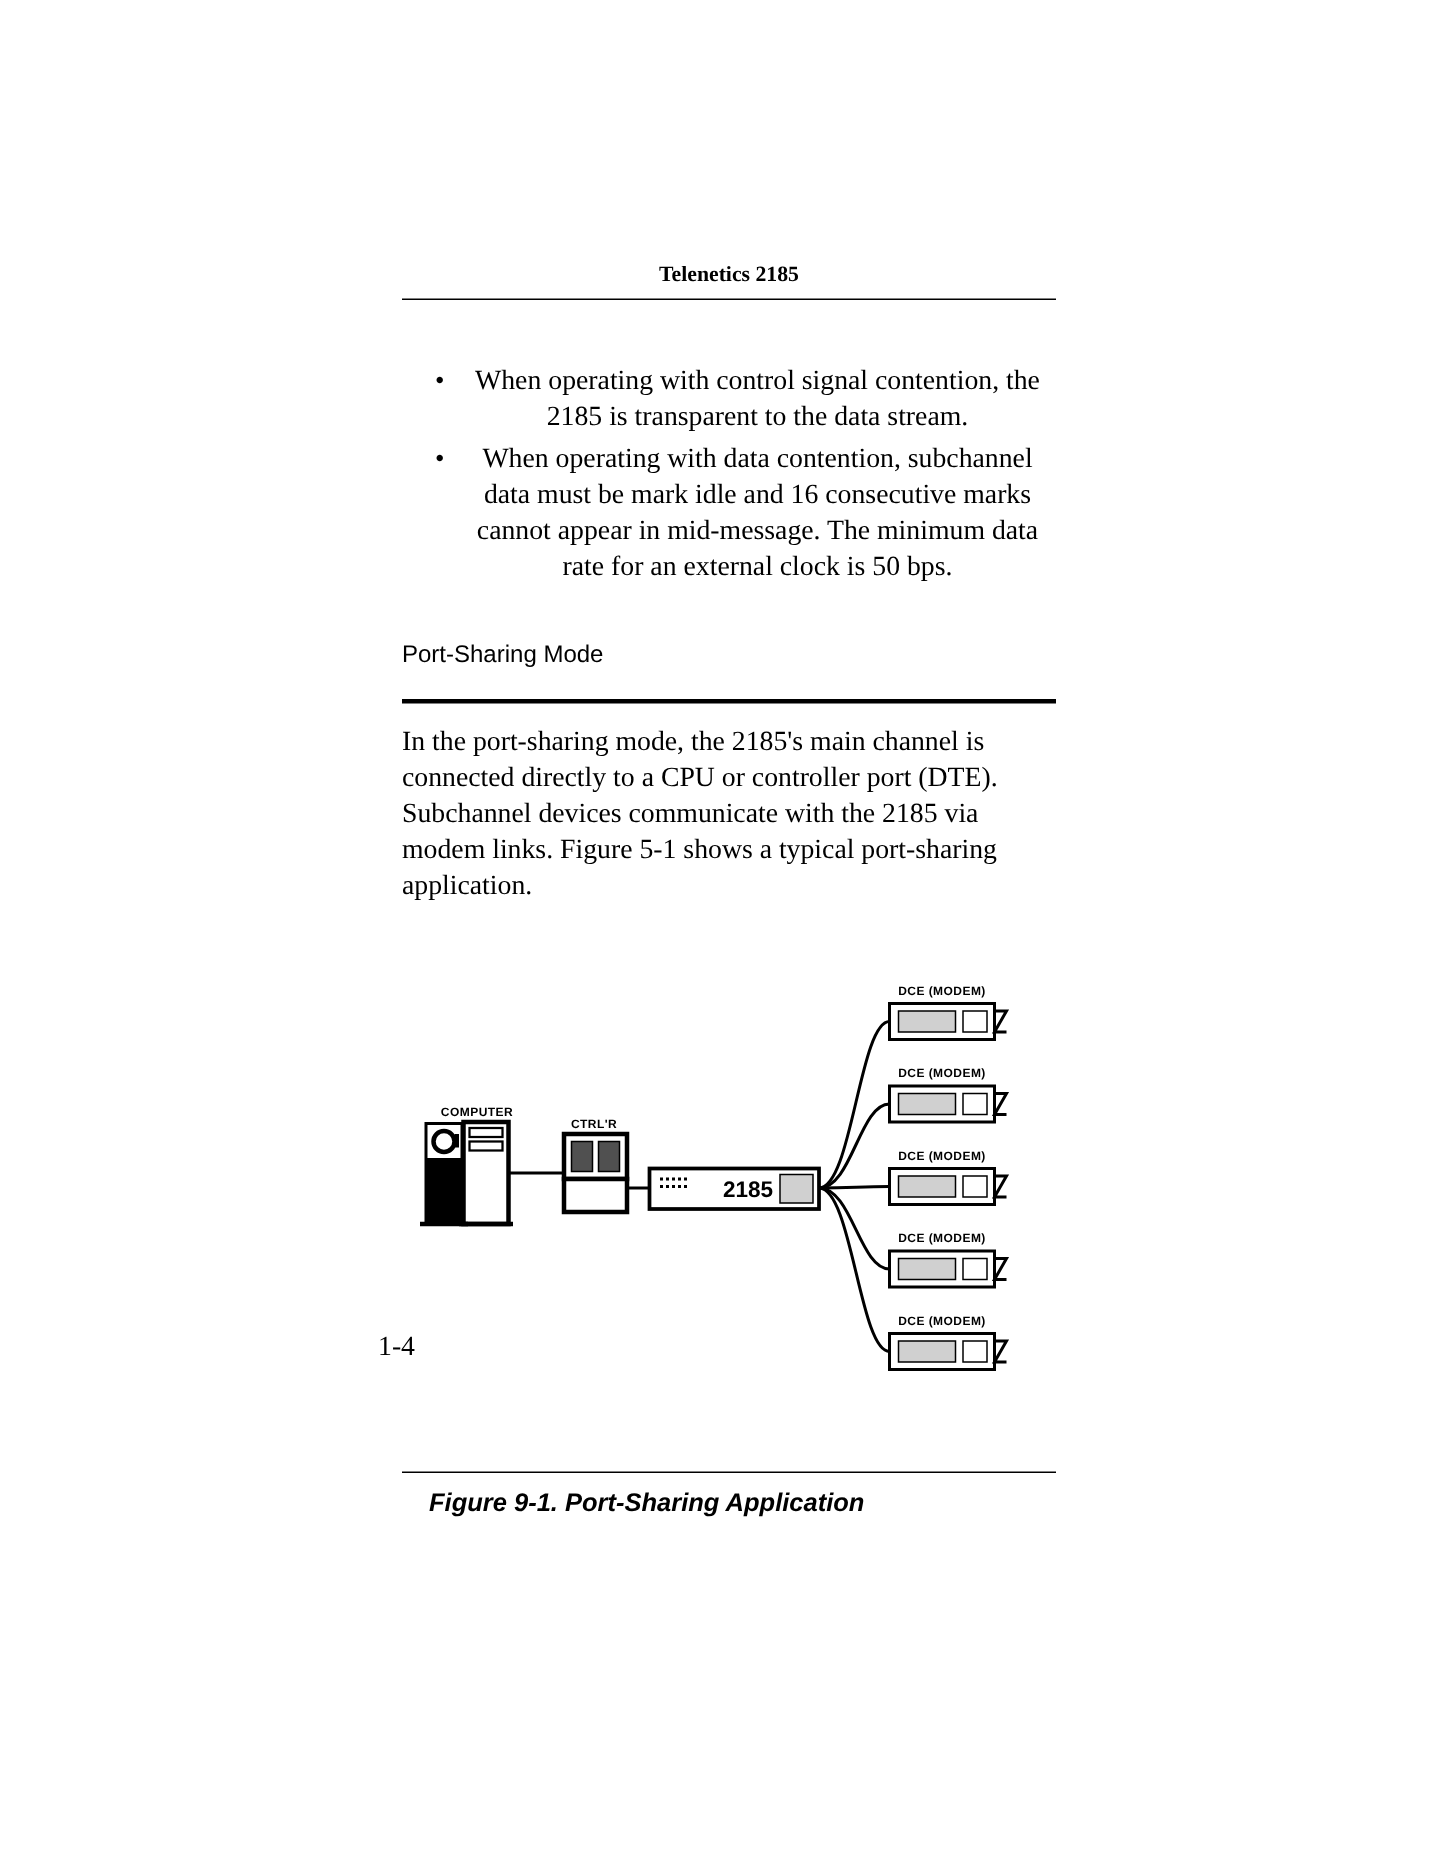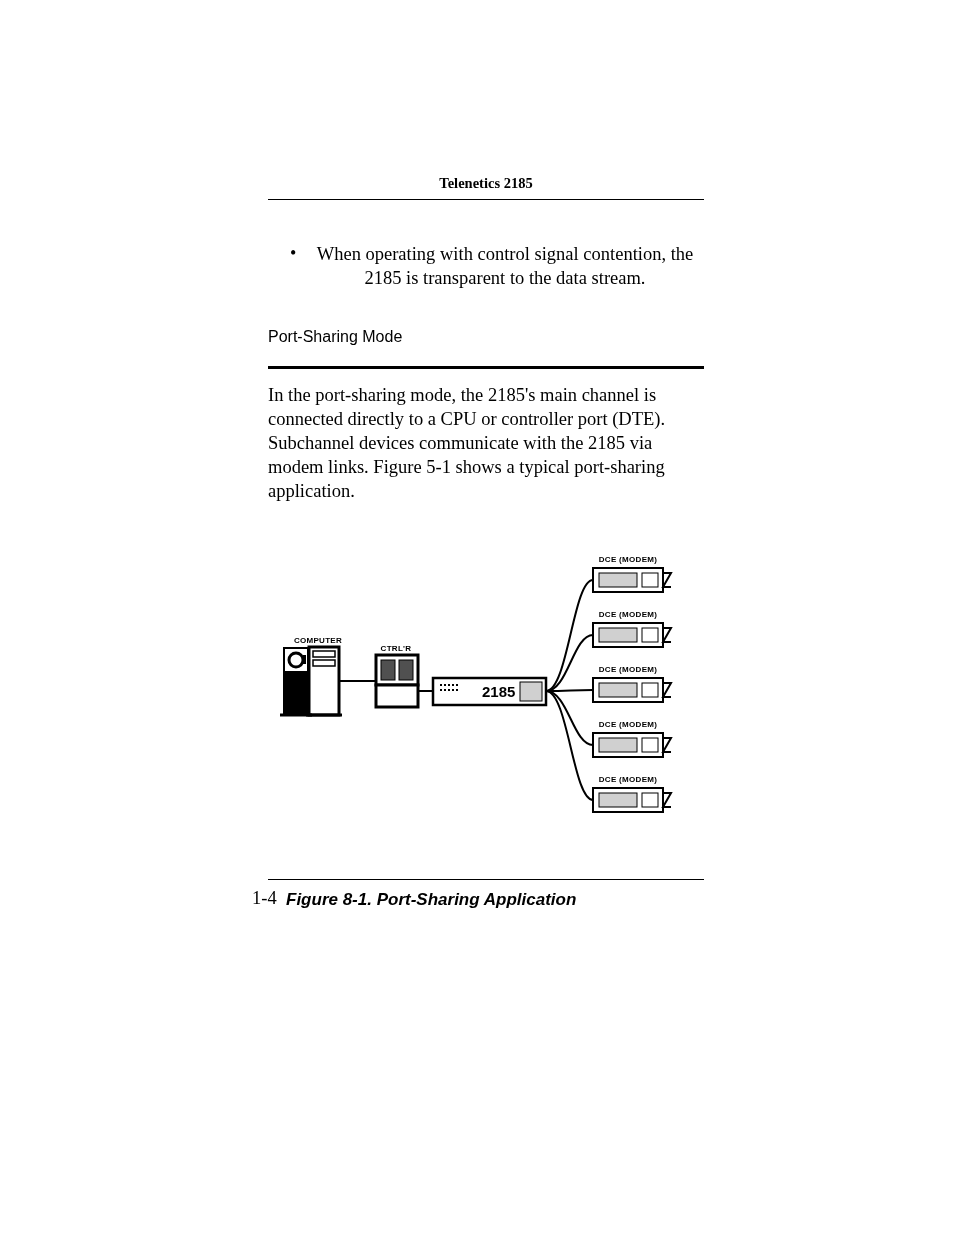--- a/index.html
+++ b/index.html
@@ -105,20 +105,23 @@
 
   <div class="running-header">
     <span>Telenetics 2185</span>
   </div>
   <hr class="hr-thin">
 
   <div class="bullets">
     <ul>
       <li>
         <span>When operating with control signal contention, the 2185 is transparent to the data stream.</span>
+      </li>
+      <li>
+        <span>When operating with data contention, subchannel data must be mark idle and 16 consecutive marks cannot appear in mid-message. The minimum data rate for an external clock is 50 bps.</span>
       </li>
     </ul>
   </div>
 
   <div class="section-title">
     <span>Port-Sharing Mode</span>
   </div>
   <hr class="hr-thick">
 
   <div class="body-para">
@@ -219,21 +222,21 @@
 
         <line x1="12" y1="164" x2="44" y2="164" stroke="#000" stroke-width="3"></line>
         <line x1="38" y1="164" x2="74" y2="164" stroke="#000" stroke-width="3"></line>
       </g>
       <line x1="71" y1="130" x2="108" y2="130" stroke="#000" stroke-width="2"></line>
 
     </svg>
 
     <hr class="figure-hr-bottom">
     <div class="figure-caption">
-      <span>Figure 8-1. Port-Sharing Application</span>
+      <span>Figure 9-1. Port-Sharing Application</span>
     </div>
   </div>
 
   <div class="page-number">
     <span>1-4</span>
   </div>
 
 </div>
 
 </body></html>

